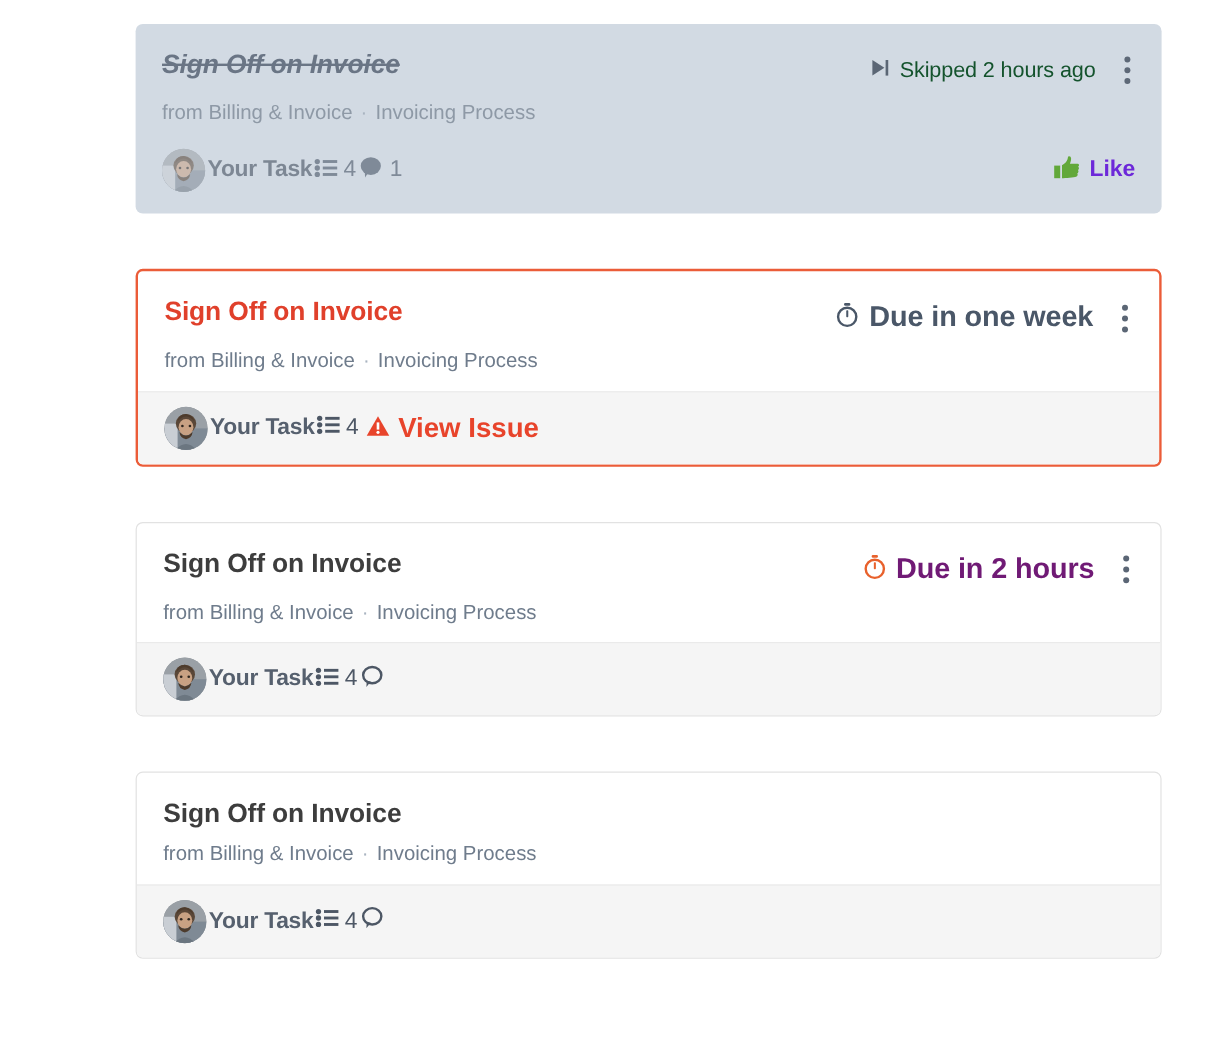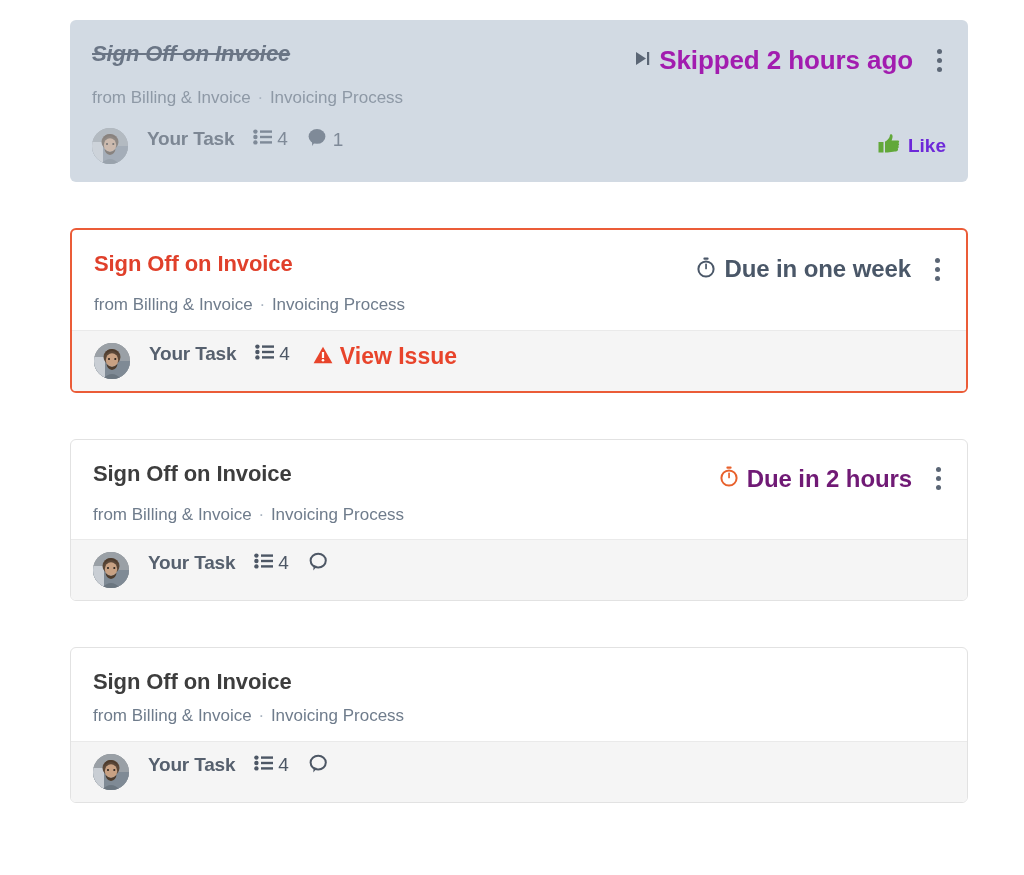--- a/index.html
+++ b/index.html
@@ -9,20 +9,21 @@
     background: #ffffff;
     font-family: "Liberation Sans", sans-serif;
   }
   body {
     width: 1024px;
     height: 875px;
     overflow: hidden;
   }
   .feed {
     padding: 20px 56px 0 70px;
+    margin-left: 43px;
   }
   .card {
     position: relative;
     border-radius: 6px;
     margin-bottom: 48px;
     background: #ffffff;
     overflow: hidden;
   }
   .card.skipped {
     background: #d2dae3;
@@ -78,21 +79,21 @@
     align-items: center;
     gap: 8px;
     white-space: nowrap;
     padding-top: 3px;
   }
   .status-text {
     font-size: 24px;
     font-weight: bold;
     letter-spacing: -0.1px;
   }
-  .status.skip .status-text { color: #a21caf; font-weight: bold; font-size: 26px;}
+  .status.skip .status-text { color: #14532d; font-weight: normal; font-size: 18px;}
   .status.due-far .status-text { color: #4a5768; }
   .status.due-soon .status-text { color: #701a75; }
   .status.overdue .status-text { color: #e8612c; }
 
   .kebab {
     display: inline-flex;
     flex-direction: column;
     gap: 4px;
     margin-left: 12px;
     padding: 2px 4px;
@@ -116,22 +117,22 @@
     border-top: 1px solid #eaeaea;
   }
   .card.skipped .card-footer {
     background: transparent;
     border-top: none;
     padding-top: 6px;
     padding-bottom: 18px;
   }
   .footer-left {
     display: flex;
-    align-items: flex-start;
-    gap: 19px;
+    align-items: center;
+    gap: 2px;
   }
   .avatar {
     width: 36px;
     height: 36px;
     border-radius: 50%;
     overflow: hidden;
     flex: 0 0 auto;
     background: #8a8f96;
     position: relative;
   }

